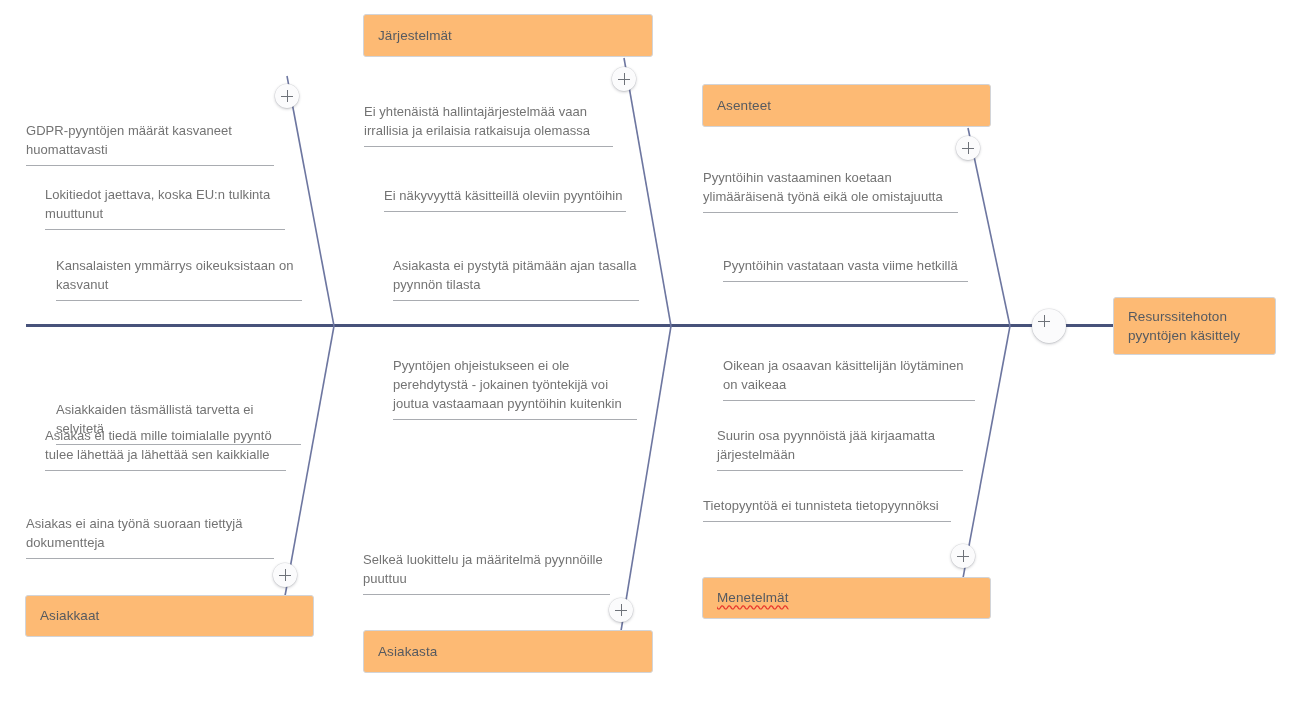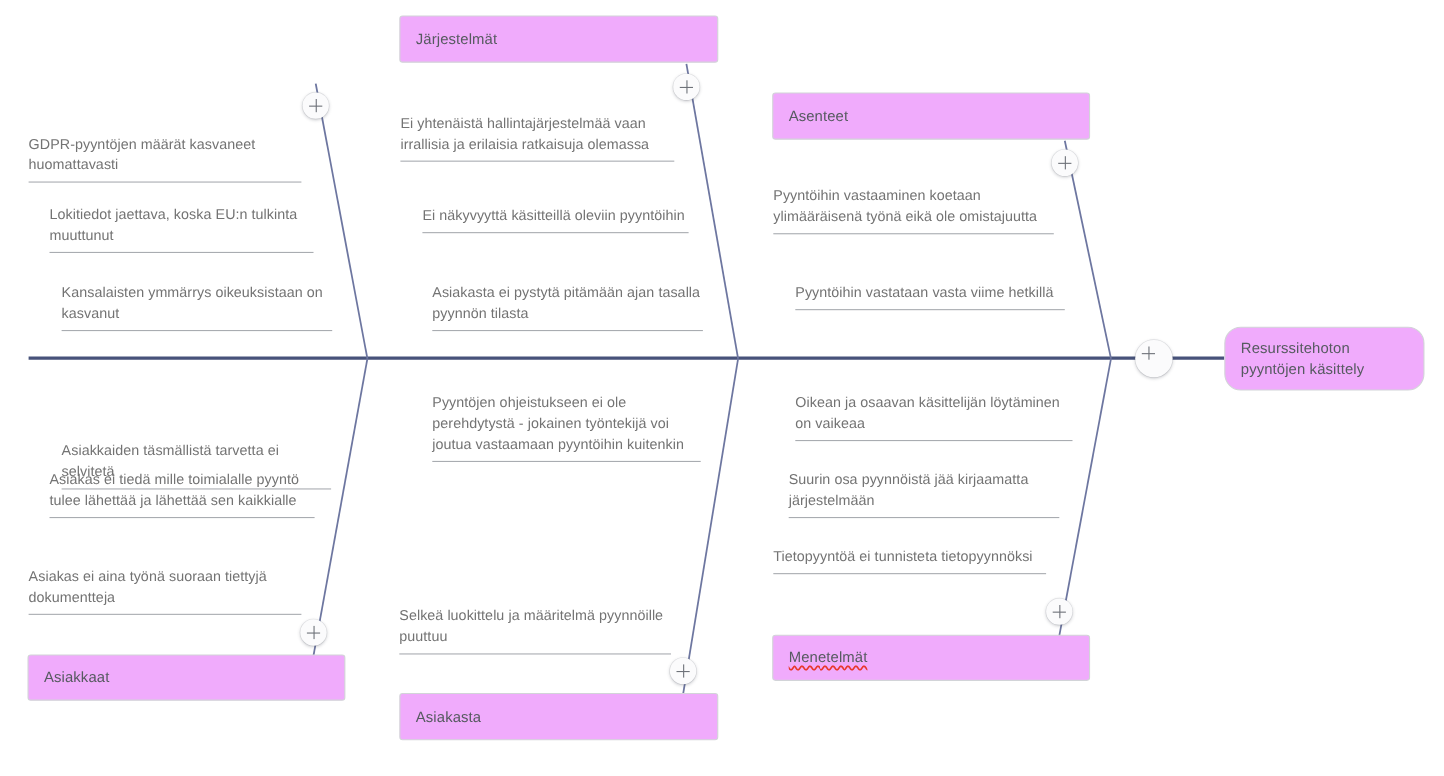--- a/index.html
+++ b/index.html
@@ -24,21 +24,21 @@
     left: 0; top: 0;
     width: 1313px; height: 705px;
     pointer-events: none;
   }
 
   
   .node-box {
     position: absolute;
     border: 1px solid #d2d4d8;
     border-radius: 3px;
-    background: #f0abfc;
+    background: #fdba74;
     display: flex;
     align-items: center;
     padding: 0 14px;
     z-index: 4;
   }
   .node-box .node-label {
     font-size: 13.5px;
     color: #565a60;
     line-height: 1.42;
     letter-spacing: .1px;
@@ -154,21 +154,21 @@
     <span class="cause-rule"></span>
   </div>
   <div class="cause" style="left:723px; top:257px; width:245px;">
     <span class="cause-text">Pyyntöihin vastataan vasta viime hetkillä</span>
     <span class="cause-rule"></span>
   </div>
 
   <div class="plus" style="left:968px; top:148px;"></div>
 
   <div class="plus" style="left:1049px; top:326px; width:34px; height:34px; margin-left:-17px; margin-top:-17px;"></div>
-  <div class="node-box" style="left:1113px; top:297px; width:182px; height:58px;border-radius:15px;">
+  <div class="node-box" style="left:1113px; top:297px; width:163px; height:58px;">
     <span class="node-label">Resurssitehoton
 pyyntöjen käsittely</span>
   </div>
 
   <div class="cause" style="left:56px; top:357px; width:245px;margin-top:44px;">
     <span class="cause-text">Asiakkaiden täsmällistä tarvetta ei selvitetä</span>
     <span class="cause-rule"></span>
   </div>
   <div class="cause" style="left:45px; top:427px; width:241px;">
     <span class="cause-text">Asiakas ei tiedä mille toimialalle pyyntö tulee lähettää ja lähettää sen kaikkialle</span>

